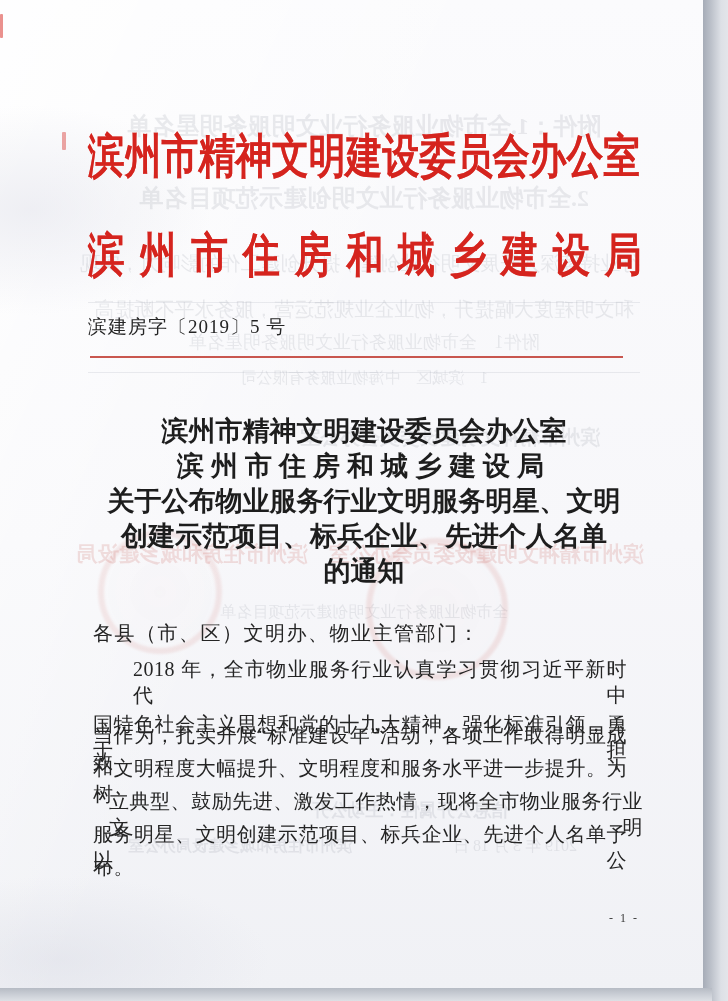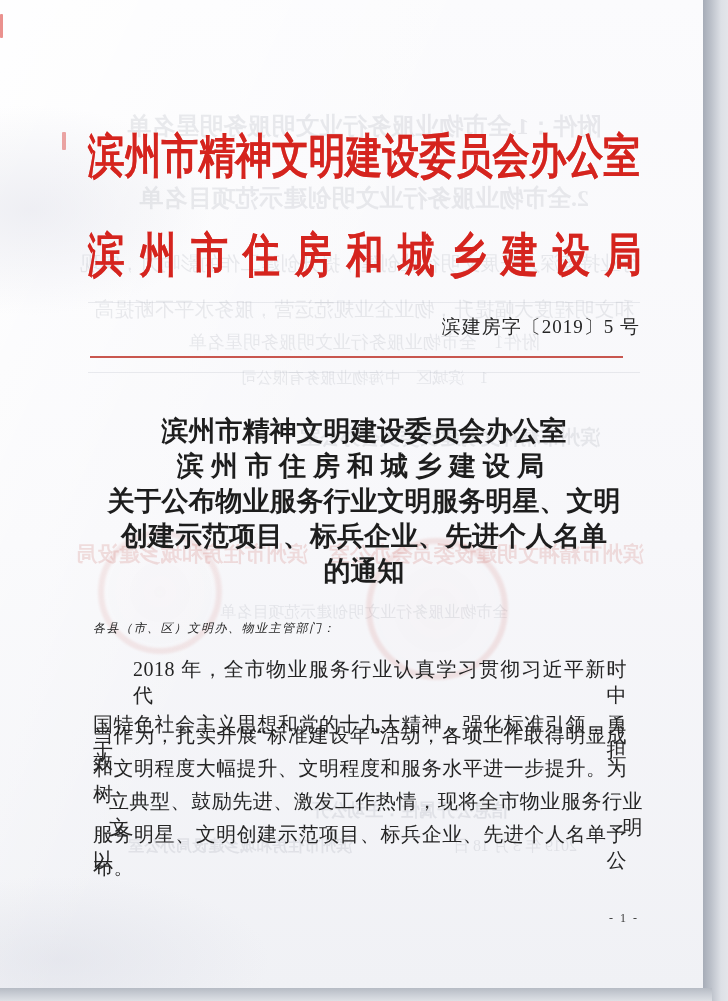--- a/index.html
+++ b/index.html
@@ -70,35 +70,35 @@
     position:absolute;left:88px;width:705px;
     transform:scaleX(.783);transform-origin:0 50%;
     font-size:47px;line-height:50px;font-weight:bold;
     color:var(--header-red,#d5241e);
     text-align:center;white-space:nowrap;
     text-shadow:0 0 .5px rgba(213,36,30,.6);
   }
   .hdr.spaced{letter-spacing:19px;margin-right:-19px;}
   .doc-number{
     position:absolute;left:88px;top:314px;width:552px;
-    font-size:19px;color:var(--ink,#252525);text-align:right;letter-spacing:1px;
+    font-size:19px;color:var(--ink,#252525);text-align:left;letter-spacing:1px;
   }
   .red-rule{
     position:absolute;left:90px;top:356px;width:533px;height:2px;
     background:var(--rule-red,#bf3a30);opacity:.85;
   }
   .title-line{
     position:absolute;left:88px;width:552px;
     font-size:27px;line-height:30px;font-weight:bold;
     color:#1d1d1d;text-align:center;white-space:nowrap;
   }
   .title-line.spaced{letter-spacing:7px;margin-right:-7px;}
   .salutation{
     position:absolute;left:93px;top:620px;width:540px;
-    font-size:12px;color:var(--ink,#252525);letter-spacing:1.5px;white-space:nowrap;font-style:italic;
+    font-size:20px;color:var(--ink,#252525);letter-spacing:1.5px;white-space:nowrap;
   }
   .body-line{
     position:absolute;left:93px;width:534px;
     font-size:20px;line-height:26px;color:var(--ink,#252525);
     text-align:justify;text-align-last:justify;letter-spacing:.5px;
   }
   .body-line.indent{padding-left:40px;width:494px;}
   .body-line.last{text-align-last:left;}
   .page-number{
     position:absolute;left:594px;top:911px;width:60px;

